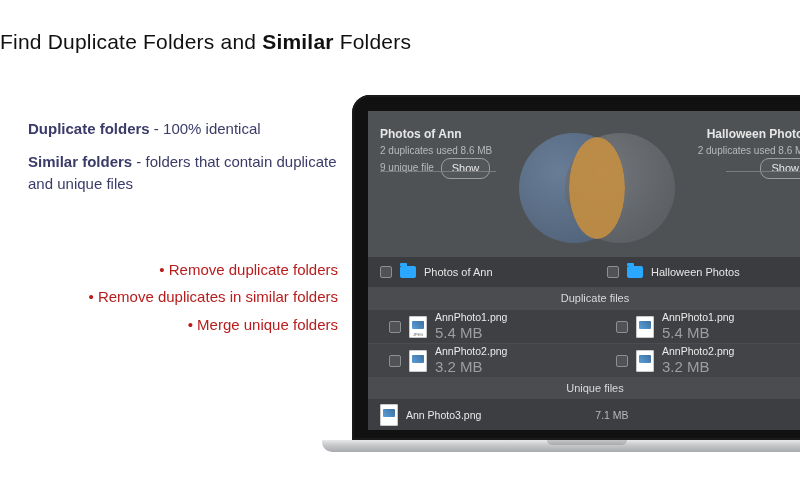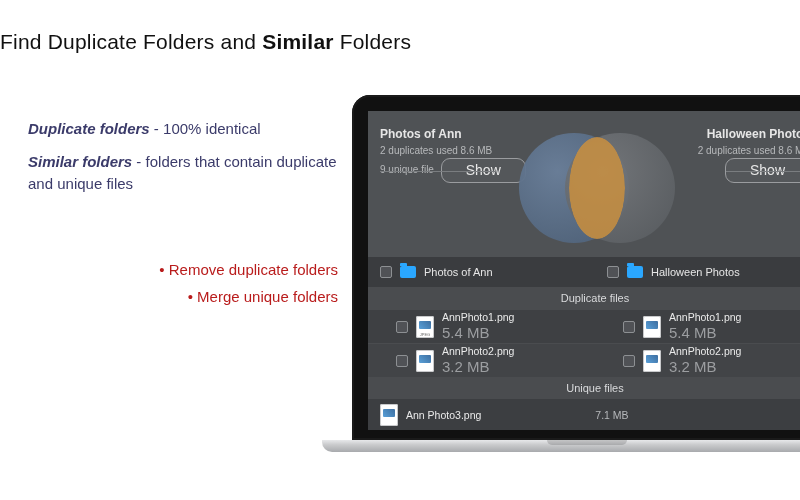--- a/index.html
+++ b/index.html
@@ -25,21 +25,21 @@
   .left-col {
     position: absolute;
     left: 28px;
     top: 118px;
     width: 310px;
     color: #3b3b6a;
     font-size: 15px;
     line-height: 1.5;
   }
   .def-line { margin-bottom: 10px; }
-  .def-line b { font-weight: 700; font-style: italic; }
+  .def-line b { font-weight: 700; }
   .def-block2 { margin-bottom: 60px; }
 
   .bullets {
     color: #b91c1c;
     font-size: 15px;
     line-height: 1.85;
     text-align: right;
   }
 
   
@@ -99,22 +99,22 @@
     right: 12px; top: 14px;
     text-align: right;
     line-height: 1.5;
   }
   .hdr-right .name { font-weight: 600; font-size: 12px; }
 
   .show-btn {
     display: inline-block;
     border: 1px solid #9a9c9f;
     color: #e8e8e8;
-    font-size: 14px;
-    padding: 1px 24px;
+    font-size: 11px;
+    padding: 1px 10px;
     border-radius: 9px;
     margin-left: 4px;
     background: rgba(255,255,255,0.03);
     cursor: pointer;
     vertical-align: middle;
   }
   .connector {
     position: absolute;
     top: 60px;
     height: 1px;
@@ -211,21 +211,21 @@
     border-top: 1px solid #4a4c4f;
     background: #3e4043;
     font-size: 10px;
   }
   .file-row.alt { background: #424447; }
   .file-cell {
     flex: 1;
     display: flex;
     align-items: center;
     gap: 8px;
-    padding-left: 28px;
+    padding-left: 21px;
   }
   .file-icon {
     width: 18px; height: 22px;
     background: #fff;
     border-radius: 2px;
     position: relative;
     flex: 0 0 auto;
     box-shadow: 0 0 0 1px #c8c9cb inset;
   }
   .file-icon::after{
@@ -276,20 +276,21 @@
 
 <div class="left-col">
   <div class="def-line">
     <b>Duplicate folders</b><span> - 100% identical</span>
   </div>
   <div class="def-line def-block2">
     <b>Similar folders</b><span> - folders that contain duplicate and unique files</span>
   </div>
   <div class="bullets">
     <div>• Remove duplicate folders</div>
+    <div>• Remove duplicates in similar folders</div>
     <div>• Merge unique folders</div>
   </div>
 </div>
 
 <div class="laptop">
   <div class="bezel">
     <div class="screen">
 
       <div class="top-area">
         <div class="hdr-left">

